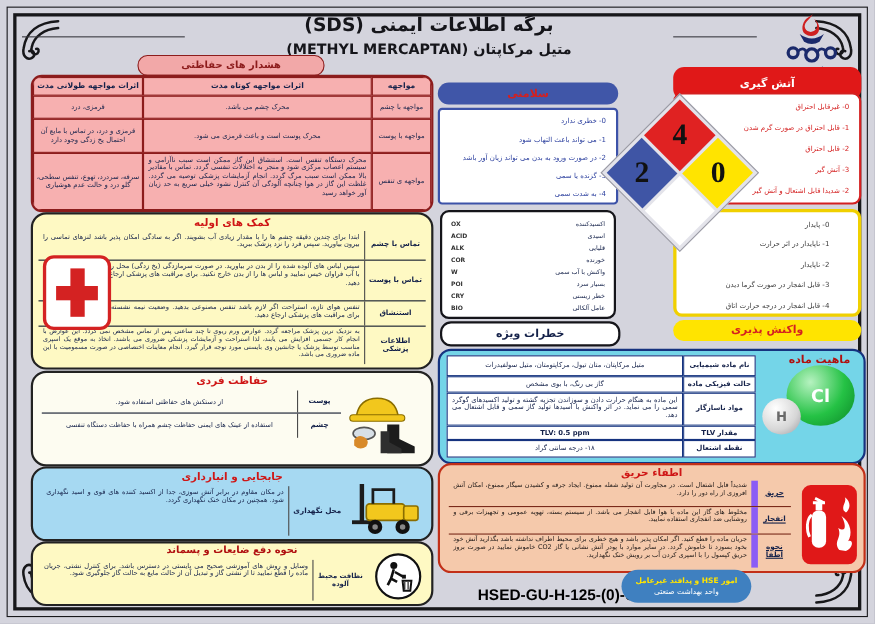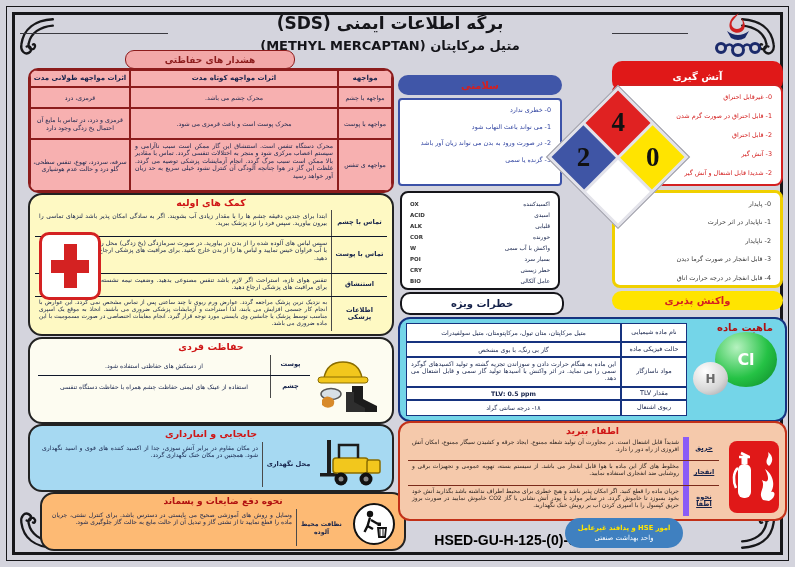--- a/index.html
+++ b/index.html
@@ -55,40 +55,40 @@
   
   .ppe{left:28px;top:337px;width:362px;height:83px;background:#fdfcf1;}
   .ppe-rows{left:8px;right:82px;top:16px;bottom:3px;grid-template-rows:1fr 1fr 1fr;}
   .ppe-rows .rtext{text-align:center;display:flex;align-items:center;justify-content:center;}
   .ppe-img{position:absolute;right:8px;top:13px;}
   
   .handling{left:28px;top:424px;width:362px;height:64px;background:#a6d9f2;}
   .hd-rows{left:8px;right:78px;top:16px;bottom:3px;grid-template-rows:1fr;}
   .fork-img{position:absolute;right:6px;top:11px;}
   
-  .waste{left:40px;top:492px;width:362px;height:55px;background:#fdba74;}
+  .waste{left:28px;top:492px;width:362px;height:55px;background:#fef9c3;}
   .waste .ptitle{color:#b01010;font-size:9px;}
   .ws-rows{left:6px;right:58px;top:15px;bottom:3px;grid-template-rows:1fr;}
   .tidy{position:absolute;right:9px;top:9px;width:38px;height:38px;background:#fff;border:2px solid #111;
         border-radius:50%;display:flex;align-items:center;justify-content:center;}
   
   .band{position:absolute;border-radius:10px;display:flex;align-items:center;justify-content:center;
         font-weight:700;font-size:10px;direction:rtl;}
   .band.health{left:398px;top:75px;width:164px;height:20px;background:#4056a8;color:#d42020;text-align:center;}
   .band.flam{left:612px;top:61px;width:171px;height:30px;background:#e01818;color:#fff;}
   .band.react{left:612px;top:291px;width:171px;height:19px;background:#ffe400;color:#d42020;}
   .band.hazard{left:400px;top:292px;width:160px;height:19px;background:#fff;border:2px solid #15151a;color:#15224a;}
   .listbox{position:absolute;background:#fff;direction:rtl;text-align:right;overflow:hidden;}
   .listbox .li{white-space:nowrap;}
   .box-health{left:398px;top:98px;width:164px;height:88px;border:2px solid #3c52a8;border-radius:4px;
               font-size:6.4px;color:#2b3f9e;line-height:16.6px;padding:2px 9px 0 2px;box-sizing:border-box;}
   .box-flam{left:612px;top:84px;width:171px;height:102px;border:2px solid #d42020;border-radius:8px;
             font-size:6.4px;color:#d42020;line-height:19px;padding:2px 9px 0 2px;box-sizing:border-box;}
   .box-react{left:612px;top:190px;width:171px;height:98px;border:3px solid #f0d000;border-radius:8px;
-             font-size:6.4px;color:#3a3a3a;line-height:18.4px;padding:2px 9px 0 2px;box-sizing:border-box;}
+             font-size:6.4px;color:#3a3a3a;line-height:18.4px;padding:2px 26px 0 2px;box-sizing:border-box;}
   .box-haz{left:400px;top:191px;width:160px;height:99px;border:2px solid #15151a;border-radius:8px;
            padding:5px 8px 0 8px;box-sizing:border-box;}
   .hz-row{display:grid;grid-template-columns:1fr 30px;height:11px;align-items:center;}
   .hz-label{font-size:5.8px;color:#15224a;}
   .hz-abbr{font-size:5.5px;font-weight:700;color:#333;text-align:left;direction:ltr;}
   
   .nfpa{position:absolute;left:567px;top:106px;width:102px;height:102px;transform:rotate(45deg);
         background:#e3e3ea;border:1.5px solid #9a9aa4;padding:3px;box-sizing:border-box;z-index:6;}
   .nfpa-grid{display:grid;width:100%;height:100%;grid-template-columns:1fr 1fr;grid-template-rows:1fr 1fr;gap:3px;}
   .ncell{display:flex;align-items:center;justify-content:center;}
@@ -96,21 +96,21 @@
               font-weight:700;font-size:27px;color:#111;}
   .n-red{background:#e02222;} .n-yellow{background:#ffe400;} .n-blue{background:#3f55a5;} .n-white{background:#fff;}
   
   .material{left:398px;top:317px;width:385px;height:101px;background:#74d5e8;border:2.5px solid #16337f;border-radius:12px;}
   .material .mtitle{position:absolute;right:12px;top:3px;font-weight:700;font-size:10px;color:#b01010;direction:rtl;}
   .mat-table{position:absolute;left:6px;top:4px;right:98px;bottom:4px;direction:rtl;display:grid;
              grid-template-rows:19px 15px 1fr 13px 16px;}
   .mrow{display:grid;grid-template-columns:66px 1fr;}
   .mcell{background:#fff;border:0.8px solid #16337f;display:flex;align-items:center;justify-content:center;
          text-align:center;font-size:6.2px;line-height:7.2px;color:#15224a;padding:0 3px;overflow:hidden;}
-  .mcell.lbl{font-weight:400;font-size:6.4px;}
+  .mcell.lbl{font-weight:700;font-size:6.4px;}
   .mcell.just{display:block;text-align:justify;padding:2px 4px;}
   .molecule{position:absolute;right:6px;top:8px;width:88px;height:76px;}
   .sph-cl{position:absolute;right:2px;top:5px;width:62px;height:55px;border-radius:50%;
           background:radial-gradient(circle at 35% 28%,#b6f2c0,#25c245 55%,#0a8526);
           display:flex;align-items:center;justify-content:center;color:#fff;font-weight:700;font-size:16px;}
   .sph-h{position:absolute;left:2px;bottom:8px;width:35px;height:33px;border-radius:50%;
          background:radial-gradient(circle at 35% 28%,#ffffff,#d6d6d6 60%,#9a9aa0);
          display:flex;align-items:center;justify-content:center;color:#6a6a6a;font-weight:700;font-size:12px;}
   
   .fire{left:398px;top:421px;width:385px;height:96px;background:#f5c9ab;border:2.5px solid #c23018;border-radius:12px;}
@@ -272,20 +272,21 @@
       </svg>
     </div>
   </div>
 
   <div class="band health">سلامتی</div>
   <div class="listbox box-health">
     <div class="li">0- خطری ندارد</div>
     <div class="li">1- می تواند باعث التهاب شود</div>
     <div class="li">2- در صورت ورود به بدن می تواند زیان آور باشد</div>
     <div class="li">3- گزنده یا سمی</div>
+    <div class="li">4- به شدت سمی</div>
   </div>
 
   <div class="band flam">آتش گیری</div>
   <div class="listbox box-flam">
     <div class="li">0- غیرقابل احتراق</div>
     <div class="li">1- قابل احتراق در صورت گرم شدن</div>
     <div class="li">2- قابل احتراق</div>
     <div class="li">3- آتش گیر</div>
     <div class="li">2- شدیدا قابل اشتعال و آتش گیر</div>
   </div>
@@ -365,36 +366,36 @@
       </div>
       <div class="mrow">
         <div class="mcell lbl">مواد ناسازگار</div>
         <div class="mcell just">این ماده به هنگام حرارت دادن و سوزاندن تجزیه گشته و تولید اکسیدهای گوگرد سمی را می نماید. در اثر واکنش با اسیدها تولید گاز سمی و قابل اشتعال می دهد.</div>
       </div>
       <div class="mrow">
         <div class="mcell lbl">مقدار TLV</div>
         <div class="mcell" style="font-weight:700">TLV: 0.5 ppm</div>
       </div>
       <div class="mrow">
-        <div class="mcell lbl">ریوی اشتعال</div>
+        <div class="mcell lbl">نقطه اشتعال</div>
         <div class="mcell">۱۸- درجه سانتی گراد</div>
       </div>
     </div>
     <div class="molecule">
       <div class="sph-cl">
           <span>Cl</span>
         </div>
       <div class="sph-h">
           <span>H</span>
         </div>
     </div>
   </div>
 
   <div class="panel fire">
-    <div class="ptitle">اطفاء ببرید</div>
+    <div class="ptitle">اطفاء حریق</div>
     <div class="rows ff-rows">
       <div class="row" style="grid-template-columns:36px 1fr">
         <div class="rlabel">حریق</div>
         <div class="rtext">شدیداً قابل اشتعال است. در مجاورت آن تولید شعله ممنوع. ایجاد جرقه و کشیدن سیگار ممنوع، امکان آتش افروزی از راه دور را دارد.</div>
       </div>
       <div class="row" style="grid-template-columns:36px 1fr">
         <div class="rlabel">انفجار</div>
         <div class="rtext">مخلوط های گاز این ماده با هوا قابل انفجار می باشد. از سیستم بسته، تهویه عمومی و تجهیزات برقی و روشنایی ضد انفجاری استفاده نمایید.</div>
       </div>
       <div class="row" style="grid-template-columns:36px 1fr">

